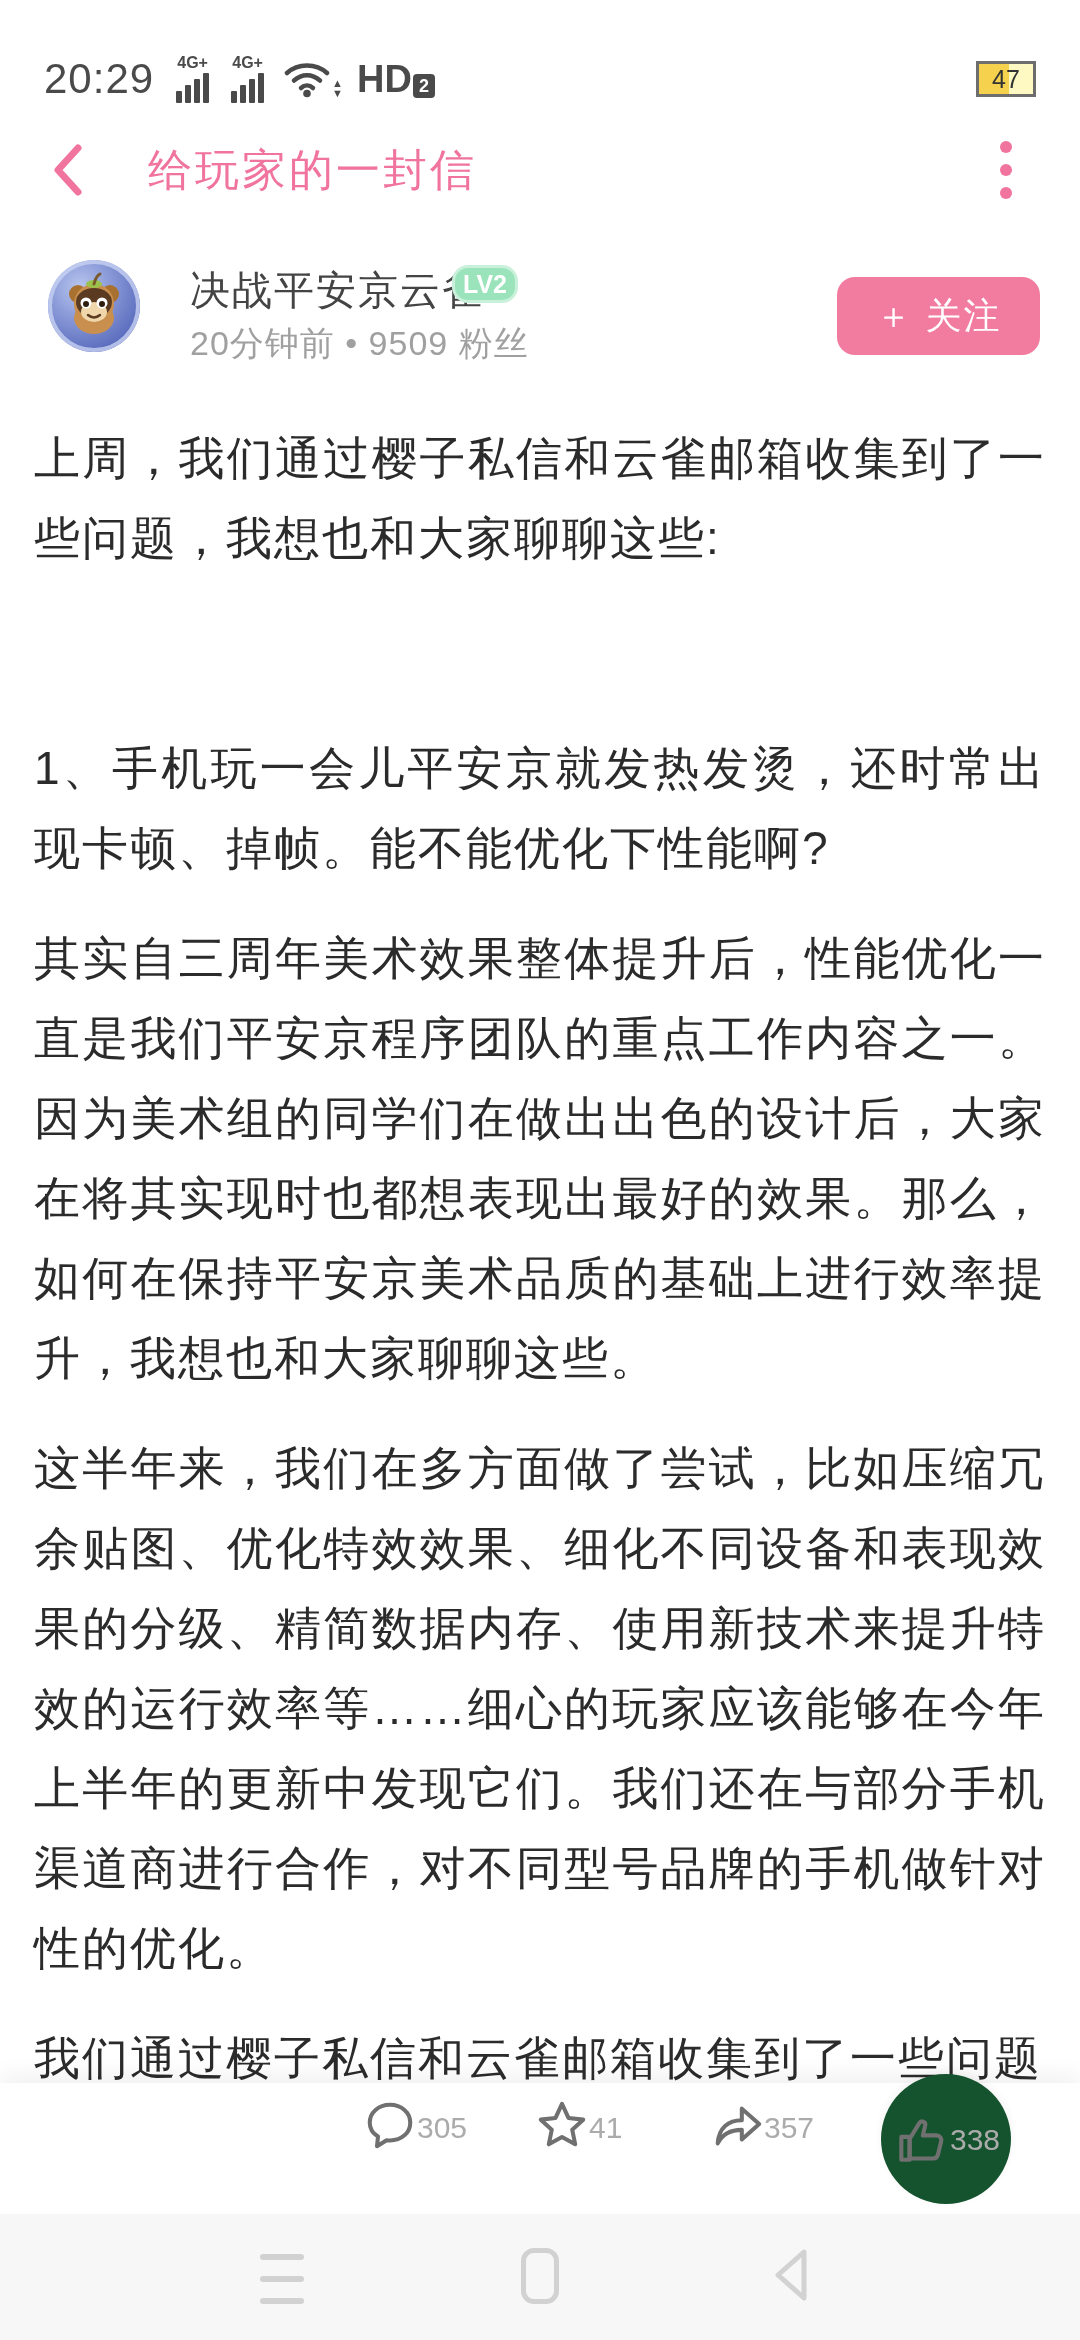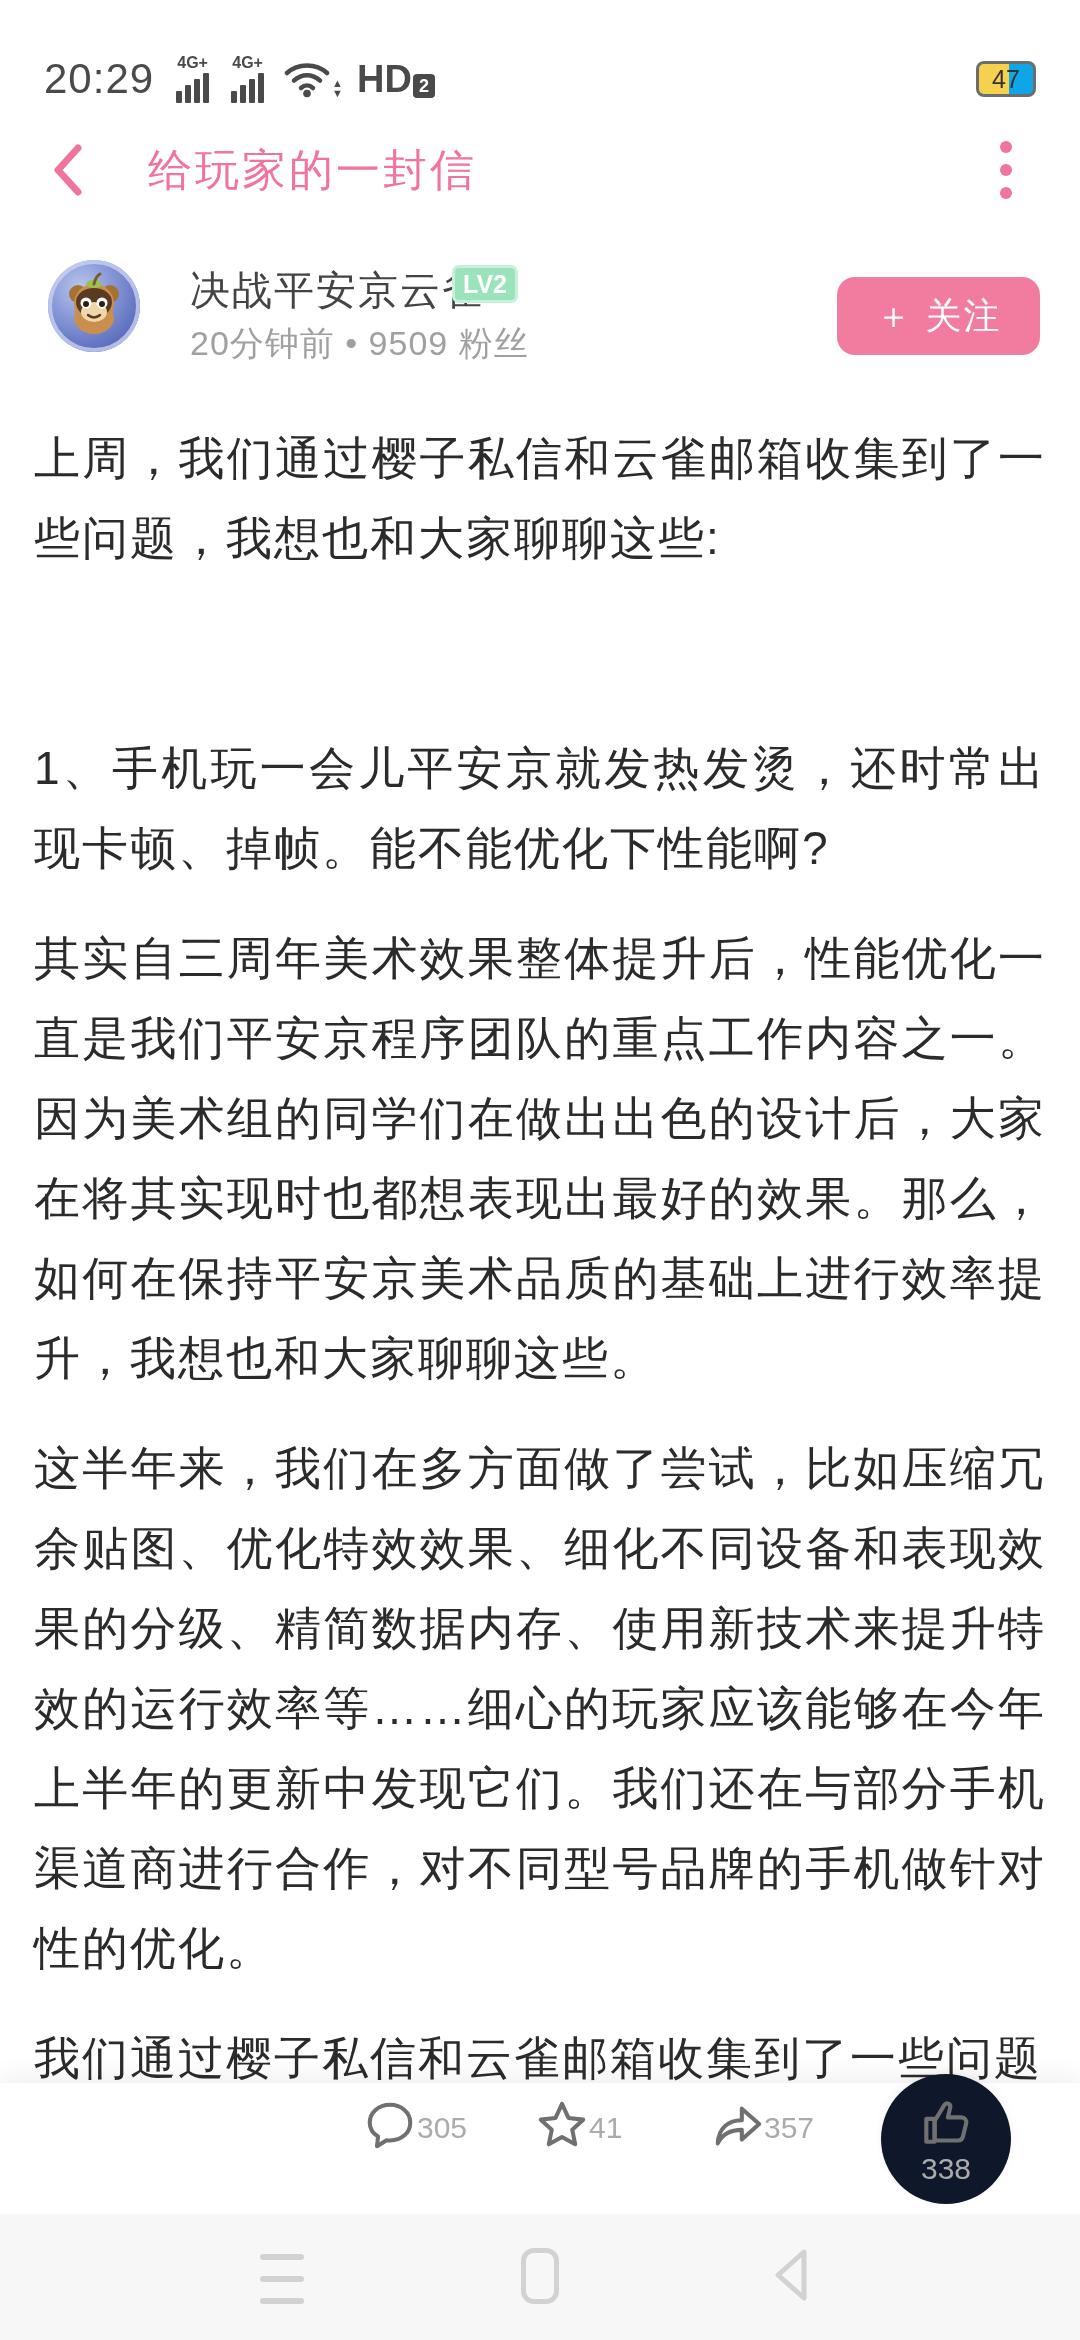--- a/index.html
+++ b/index.html
@@ -26,40 +26,40 @@
   .bars{display:flex;align-items:flex-end;gap:3px;margin-top:2px;height:30px;}
   .bars i{display:block;width:6px;background:#4a4a4a;border-radius:1px;}
   .b1{height:12px;} .b2{height:18px;} .b3{height:24px;} .b4{height:30px;}
   .wifi{margin-left:20px;display:flex;align-items:flex-end;}
   .wifi-arrows{display:flex;flex-direction:column;font-size:11px;line-height:10px;color:#4a4a4a;margin-left:2px;}
   .hd{margin-left:14px;font-size:38px;font-weight:bold;color:#4a4a4a;display:flex;align-items:flex-end;}
   .hd-badge{display:inline-block;background:#4a4a4a;color:#fff;font-size:18px;font-weight:bold;
     width:22px;height:24px;line-height:24px;text-align:center;border-radius:4px;margin:0 0 3px 1px;}
   .battery{
     margin-left:auto;position:relative;width:60px;height:36px;border:3px solid #6d6d6d;
-    border-radius:8px;overflow:hidden;background:#0ea5e9;
+    border-radius:0;overflow:hidden;background:#fef9c3;
   }
   .battery-fill{position:absolute;left:0;top:0;bottom:0;width:55%;background:var(--battery-yellow);}
   .battery-num{position:absolute;inset:0;display:flex;align-items:center;justify-content:center;
     font-size:25px;color:#333;}
 
   
   .header{position:absolute;top:118px;left:0;right:0;height:104px;display:flex;align-items:center;}
   .back-btn{margin-left:50px;width:40px;height:56px;display:flex;align-items:center;}
   .page-title{margin-left:58px;font-size:44px;color:var(--accent-pink);letter-spacing:3px;}
   .kebab{margin-left:auto;margin-right:62px;display:flex;flex-direction:column;gap:11px;padding:6px;}
   .kebab i{width:12px;height:12px;border-radius:50%;background:var(--accent-pink);}
 
   
   .author-row{position:absolute;top:255px;left:0;right:0;height:135px;}
   .avatar{position:absolute;left:48px;top:5px;width:92px;height:92px;border-radius:50%;overflow:hidden;
     background:radial-gradient(circle at 35% 30%, #b9c6ee 0%, #8a9ad8 35%, #5a6cbd 75%, #46579f 100%);}
   .author-name{position:absolute;left:190px;top:8px;font-size:40px;color:#444;letter-spacing:2px;}
   .level-badge{position:absolute;left:452px;top:10px;background:var(--badge-green);border:3px solid #c9f0da;
-    color:#fff;font-size:25px;font-weight:bold;border-radius:7px;padding:1px 8px;line-height:30px;}
+    color:#fff;font-size:25px;font-weight:bold;border-radius:16px;padding:1px 8px;line-height:30px;}
   .author-meta{position:absolute;left:190px;top:66px;font-size:34px;color:#a0a0a0;letter-spacing:1px;}
   .follow-btn{position:absolute;right:40px;top:22px;width:203px;height:78px;background:#f27c9f;
     border:none;border-radius:18px;color:#fff;font-size:36px;display:flex;align-items:center;justify-content:center;
     letter-spacing:2px;font-family:inherit;}
 
   
   .article{
     position:absolute;top:418px;left:0;right:0;bottom:0;padding:0 34px;overflow:hidden;
     font-size:46px;line-height:80px;color:#2b2b2b;letter-spacing:2px;
     text-align:justify;word-break:break-all;
@@ -75,22 +75,22 @@
   .comment-pill{
     position:absolute;left:46px;top:25px;width:286px;height:84px;border-radius:42px;
     background:#f5f5f5;border:2px solid #ebebeb;display:flex;align-items:center;padding-left:44px;
     font-size:34px;color:#a6a6a6;letter-spacing:2px;
   }
   .act-group{position:absolute;top:16px;width:120px;display:flex;flex-direction:row;align-items:center;}
   .act-comment{left:363px;} .act-star{left:535px;} .act-share{left:710px;}
   .act-count{margin-top:4px;font-size:30px;color:#ababab;}
   .like-circle{
     position:absolute;left:881px;top:-9px;width:130px;height:130px;border-radius:50%;
-    background:#0f172a;box-shadow:0 -3px 10px rgba(0,0,0,0.05);
-    display:flex;flex-direction:column;align-items:center;justify-content:center;
+    background:#14532d;box-shadow:0 -3px 10px rgba(0,0,0,0.05);
+    display:flex;flex-direction:row;align-items:center;justify-content:center;
   }
   .like-circle .act-count{margin-top:2px;}
 
   
   .nav-bar{position:absolute;top:2214px;left:0;right:0;height:126px;background:#f7f7f8;}
   .nav-menu{position:absolute;left:260px;top:40px;display:flex;flex-direction:column;gap:16px;}
   .nav-menu i{display:block;width:44px;height:6px;background:#d2d2d2;border-radius:3px;}
   .nav-square{position:absolute;left:521px;top:34px;width:38px;height:56px;border:5px solid #d2d2d2;border-radius:13px;}
   .nav-back{position:absolute;left:770px;top:32px;}
 </style>

